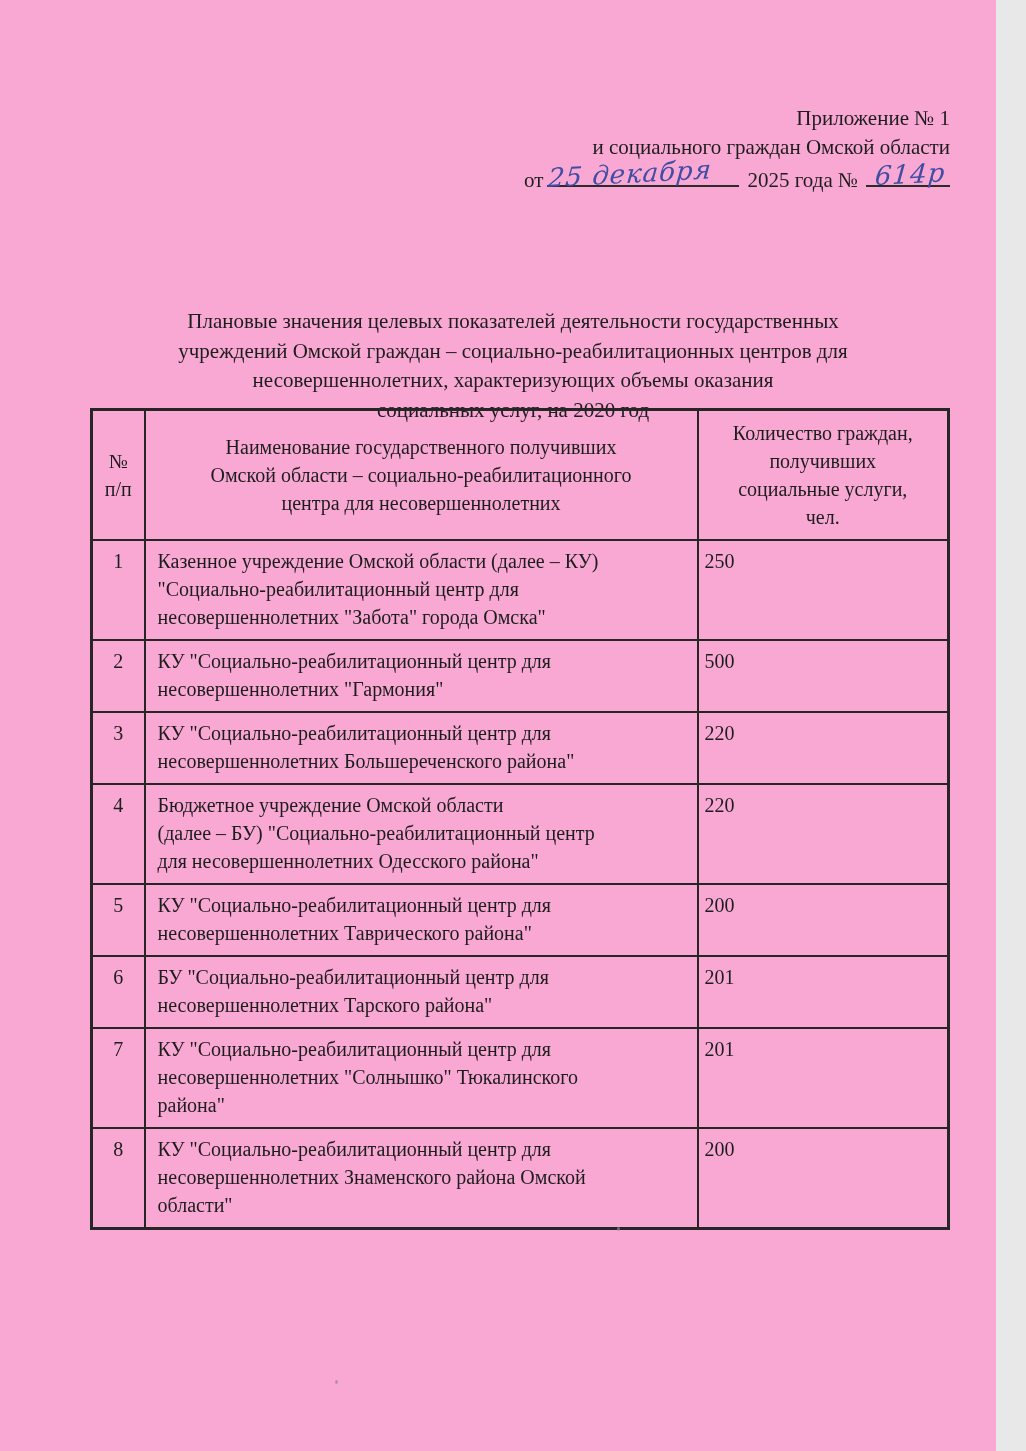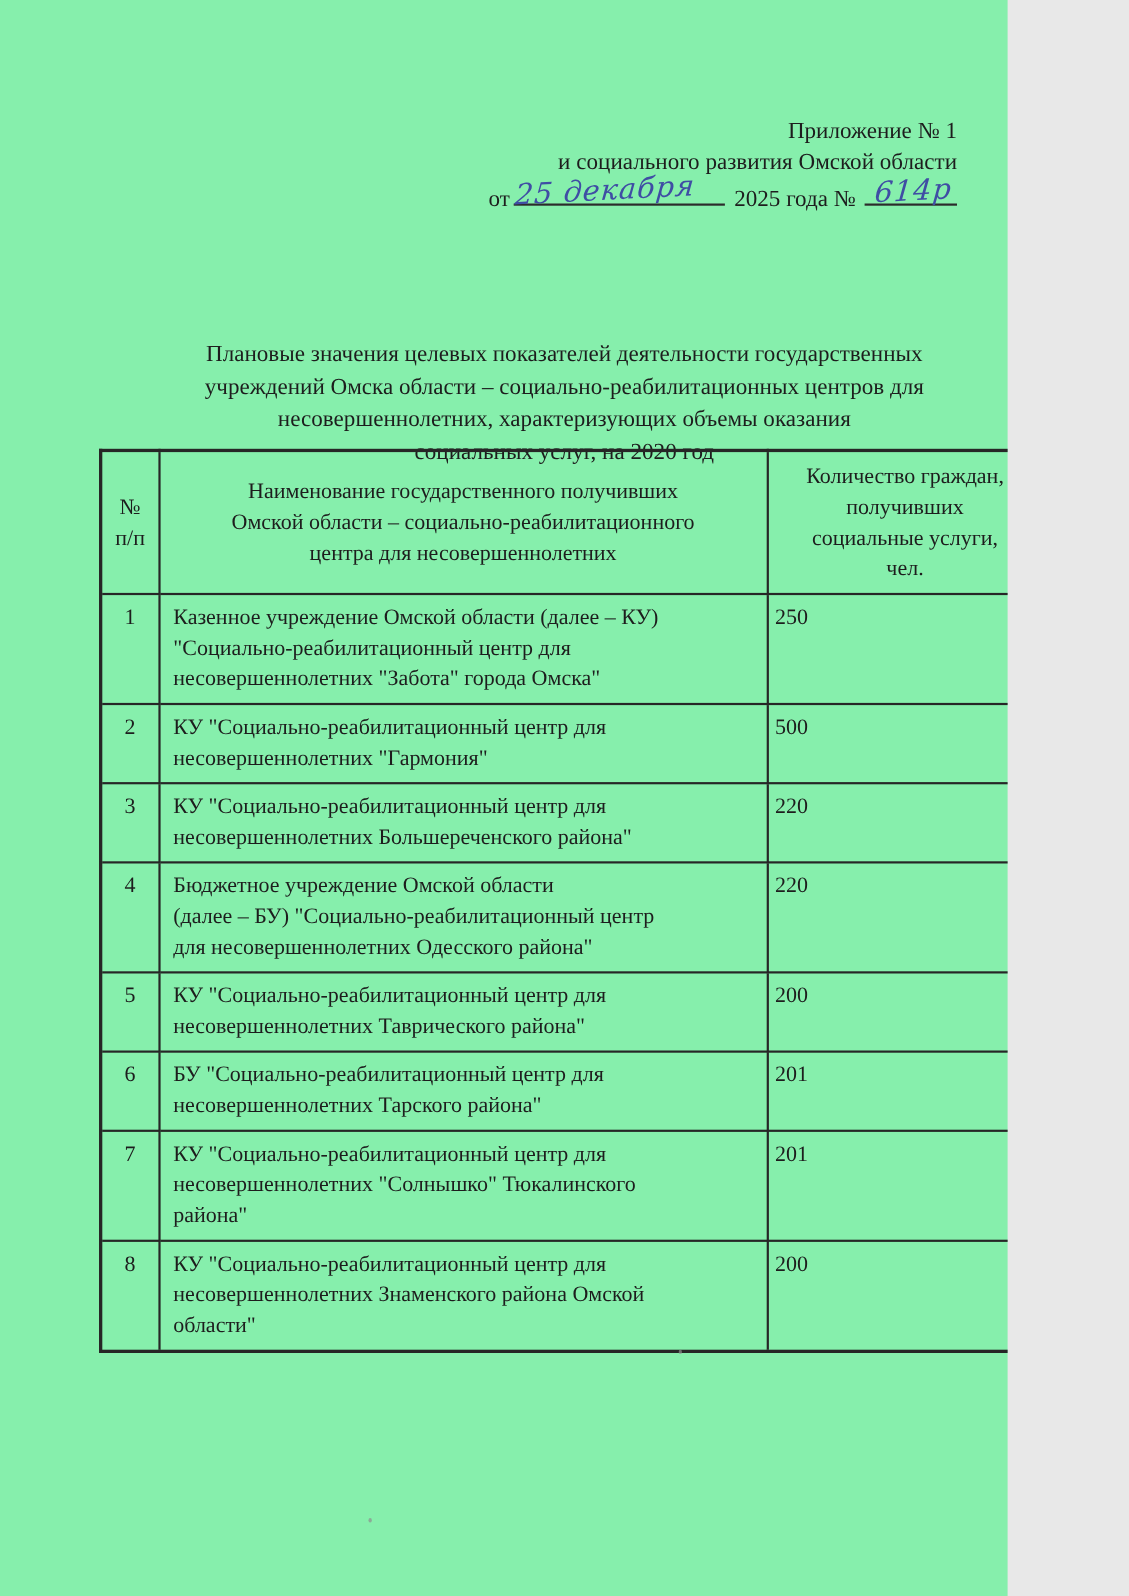--- a/index.html
+++ b/index.html
@@ -2,23 +2,23 @@
 <html><head>
 <meta charset="utf-8">
 <style>
   html, body {
     margin: 0;
     padding: 0;
     background: #e8e8e8;
   }
   .page {
     position: relative;
-    width: 916px;
+    width: 996px;
     height: 1451px;
-    background: #86efac;
+    background: #f9a8d4;
     font-family: "Liberation Serif", serif;
     color: #1d1d1d;
     overflow: hidden;
   }
   
   .corner-header {
     position: absolute;
     top: 104px;
     right: 46px;
     text-align: right;
@@ -108,28 +108,28 @@
   .speck-1 { left: 617px; top: 1227px; }
   .speck-2 { left: 335px; top: 1380px; }
 </style>
 </head>
 <body>
 
 <div class="page">
 
   <div class="corner-header">
     <div>Приложение № 1</div>
-    <div>и социального развития Омской области</div>
+    <div>и социального граждан Омской области</div>
     <div class="date-line"><span>от</span><span class="blank blank-date"><span class="handwriting">25 декабря</span></span><span>2025 года №</span><span class="blank blank-num"><span class="handwriting">614р</span></span>
     </div>
   </div>
 
   <div class="doc-title">
     <div>Плановые значения целевых показателей деятельности государственных</div>
-    <div>учреждений Омска области – социально-реабилитационных центров для</div>
+    <div>учреждений Омской граждан – социально-реабилитационных центров для</div>
     <div>несовершеннолетних, характеризующих объемы оказания</div>
     <div>социальных услуг, на 2020 год</div>
   </div>
 
   <table class="plan-table">
     <colgroup>
       <col style="width:53px">
       <col style="width:553px">
       <col style="width:251px">
     </colgroup>

